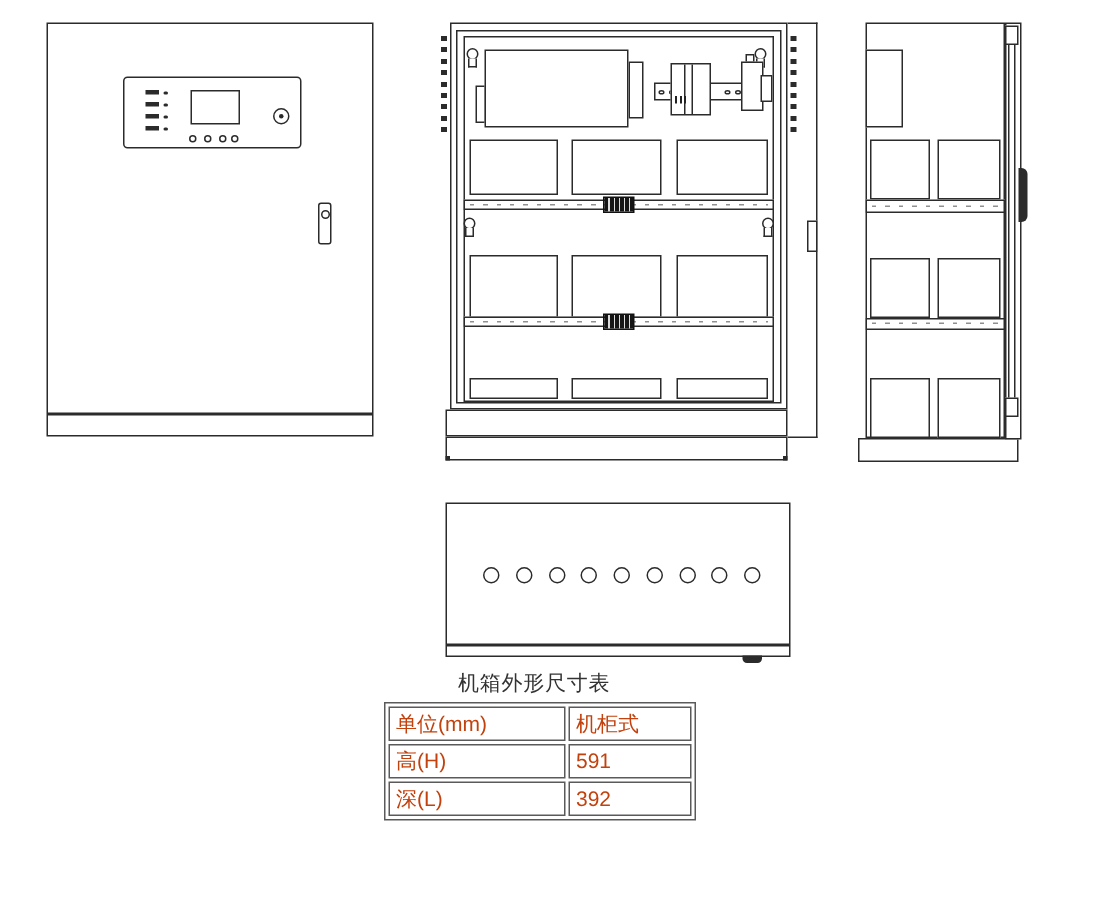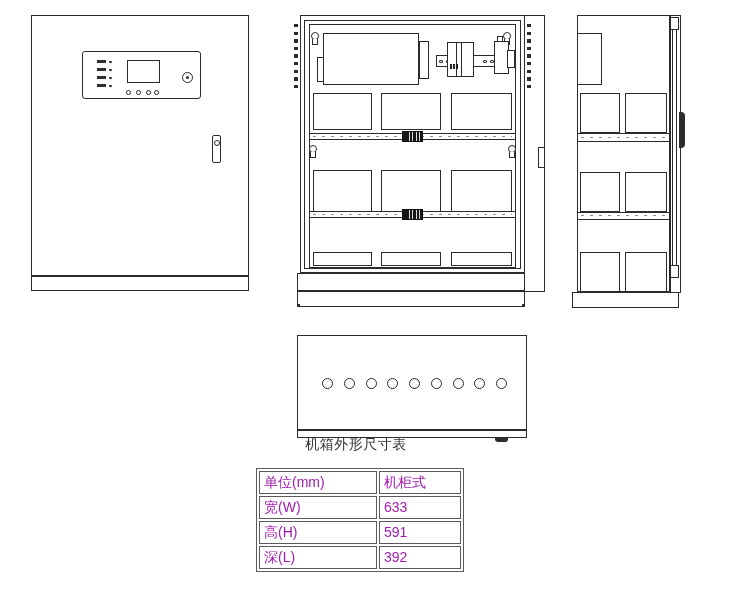--- a/index.html
+++ b/index.html
@@ -16,21 +16,21 @@
   .rail-dash{position:absolute;left:3px;right:3px;top:50%;height:1px;margin-top:-0.5px;
              background:repeating-linear-gradient(90deg,#909090 0 3px,transparent 3px 9px);}
   .clamp{background:repeating-linear-gradient(90deg,#151515 0 2.6px,#dcdcdc 2.6px 3.4px);
          border:1px solid #111;}
   .keyhole{display:flex;flex-direction:column;align-items:center;width:8px;}
   .kh-ring{width:6px;height:6px;border:1.2px solid #2b2b2b;border-radius:50%;background:#fff;}
   .kh-slot{width:3.4px;height:4.6px;border:1.2px solid #2b2b2b;border-top:none;margin-top:-1px;background:#fff;}
   .oval{border:1px solid #2b2b2b;border-radius:50%;background:#fff;width:4.4px;height:3px;}
   .dim-title{font-size:14px;color:#333;text-align:center;letter-spacing:0.5px;}
   table.dim{border-collapse:separate;border-spacing:2px;border:1px solid #5a5a5a;background:#fff;}
-  table.dim td{border:1px solid #5a5a5a;font-size:14px;color:#a21caf;line-height:19px;
+  table.dim td{border:1px solid #5a5a5a;font-size:14px;color:#c2410c;line-height:19px;
                padding:1px 2px 1px 4px;vertical-align:middle;background:#fff;}
   td.c1{width:110px;} td.c2{width:74px;}
 </style>
 </head>
 <body>
 
 <div class="canvas">
 
   <div class="abs b b15" style="left:31px;top:15px;width:218px;height:276px;">
     <div class="abs ln" style="left:0;right:0;top:259px;height:2.4px;"></div>
@@ -173,31 +173,27 @@
     <div class="abs ring" style="left:67.5px;top:42px;width:11px;height:11px;"></div>
     <div class="abs ring" style="left:88.5px;top:42px;width:11px;height:11px;"></div>
     <div class="abs ring" style="left:110.5px;top:42px;width:11px;height:11px;"></div>
     <div class="abs ring" style="left:132.5px;top:42px;width:11px;height:11px;"></div>
     <div class="abs ring" style="left:154.5px;top:42px;width:11px;height:11px;"></div>
     <div class="abs ring" style="left:175.5px;top:42px;width:11px;height:11px;"></div>
     <div class="abs ring" style="left:197.5px;top:42px;width:11px;height:11px;"></div>
     <div class="abs ln" style="left:197px;top:101px;width:13px;height:4.5px;border-radius:0 0 3px 3px;"></div>
   </div>
 
-  <div class="abs dim-title" style="left:256px;top:436px;width:200px;">机箱外形尺寸表</div>
+  <div class="abs dim-title" style="left:256px;top:447px;width:200px;">机箱外形尺寸表</div>
 
   <table class="dim abs" style="left:256px;top:468px;">
     <tbody>
         <tr>
       <td class="c1">单位(mm)</td>
       <td class="c2">机柜式</td>
-    </tr>
-    <tr>
-      <td class="c1">宽(W)</td>
-      <td class="c2">633</td>
     </tr>
     <tr>
       <td class="c1">高(H)</td>
       <td class="c2">591</td>
     </tr>
     <tr>
       <td class="c1">深(L)</td>
       <td class="c2">392</td>
     </tr>
   </tbody>

